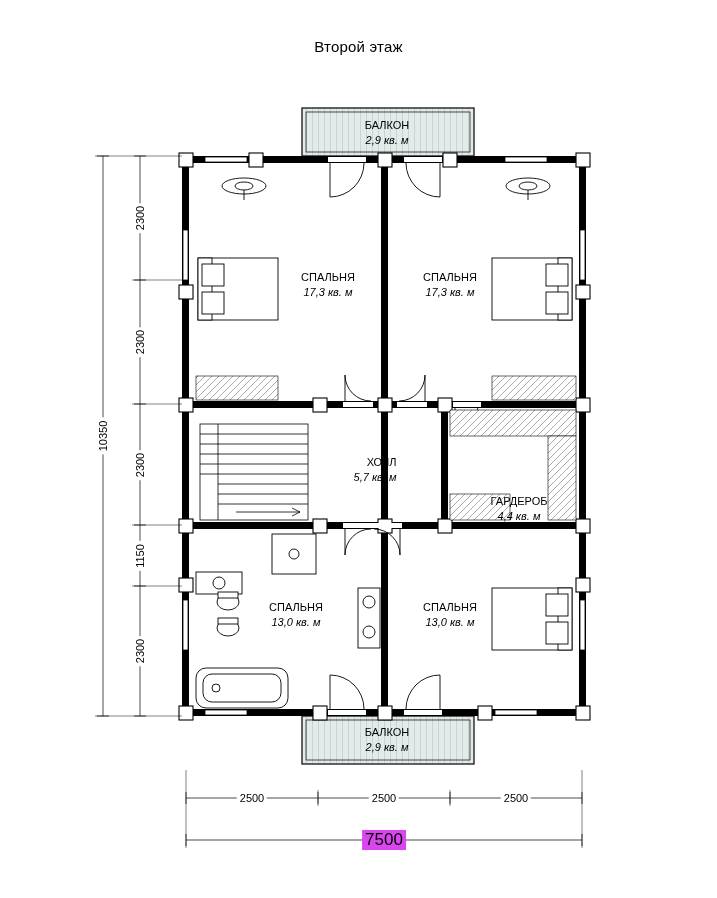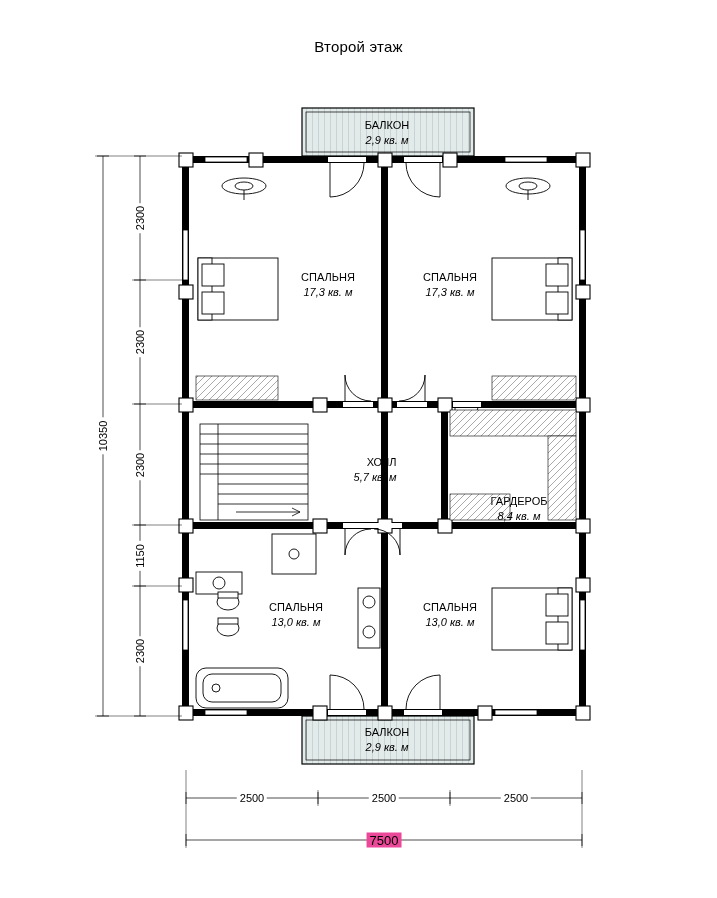--- a/index.html
+++ b/index.html
@@ -317,21 +317,21 @@
   <span class="l2">17,3 кв. м</span>
 </div>
 
 <div class="lbl" style="left:375px; top:470px;text-align:right;">
   <span class="l1">ХОЛЛ</span>
   <span class="l2">5,7 кв. м</span>
 </div>
 
 <div class="lbl" style="left:519px; top:485px;margin-top:24px;">
   <span class="l1">ГАРДЕРОБ</span>
-  <span class="l2">8,4 кв. м</span>
+  <span class="l2">4,4 кв. м</span>
 </div>
 
 <div class="lbl" style="left:296px; top:615px;">
   <span class="l1">СПАЛЬНЯ</span>
   <span class="l2">13,0 кв. м</span>
 </div>
 
 <div class="lbl" style="left:450px; top:615px;">
   <span class="l1">СПАЛЬНЯ</span>
   <span class="l2">13,0 кв. м</span>
@@ -346,13 +346,13 @@
 
 <div class="dim vert" style="left: 140px; top: 218px; background: rgb(255, 255, 255); padding: 0px 3px;">2300</div>
 <div class="dim vert" style="left: 140px; top: 342px; background: rgb(255, 255, 255); padding: 0px 3px;">2300</div>
 <div class="dim vert" style="left: 140px; top: 465px; background: rgb(255, 255, 255); padding: 0px 3px;">2300</div>
 <div class="dim vert" style="left: 140px; top: 556px; background: rgb(255, 255, 255); padding: 0px 3px;">1150</div>
 <div class="dim vert" style="left: 140px; top: 651px; background: rgb(255, 255, 255); padding: 0px 3px;">2300</div>
 
 <div class="dim" style="left: 252px; top: 798px; background: rgb(255, 255, 255); padding: 0px 3px;">2500</div>
 <div class="dim" style="left: 384px; top: 798px; background: rgb(255, 255, 255); padding: 0px 3px;">2500</div>
 <div class="dim" style="left: 516px; top: 798px; background: rgb(255, 255, 255); padding: 0px 3px;">2500</div>
-<div class="dim" style="left: 384px; top: 840px; font-size: 13px; background: #ec4899; padding: 0px 3px;">7500</div>
+<div class="dim" style="left: 384px; top: 840px; font-size: 17px; background: #d946ef; padding: 0px 3px;">7500</div>
 
 </body></html>

